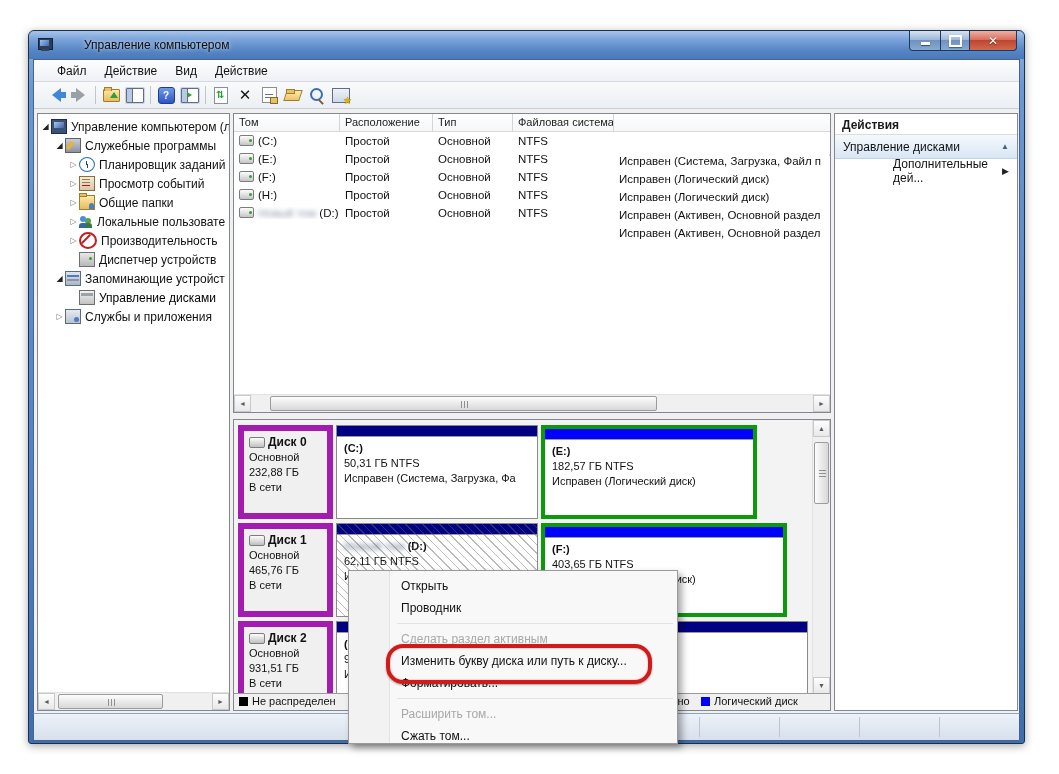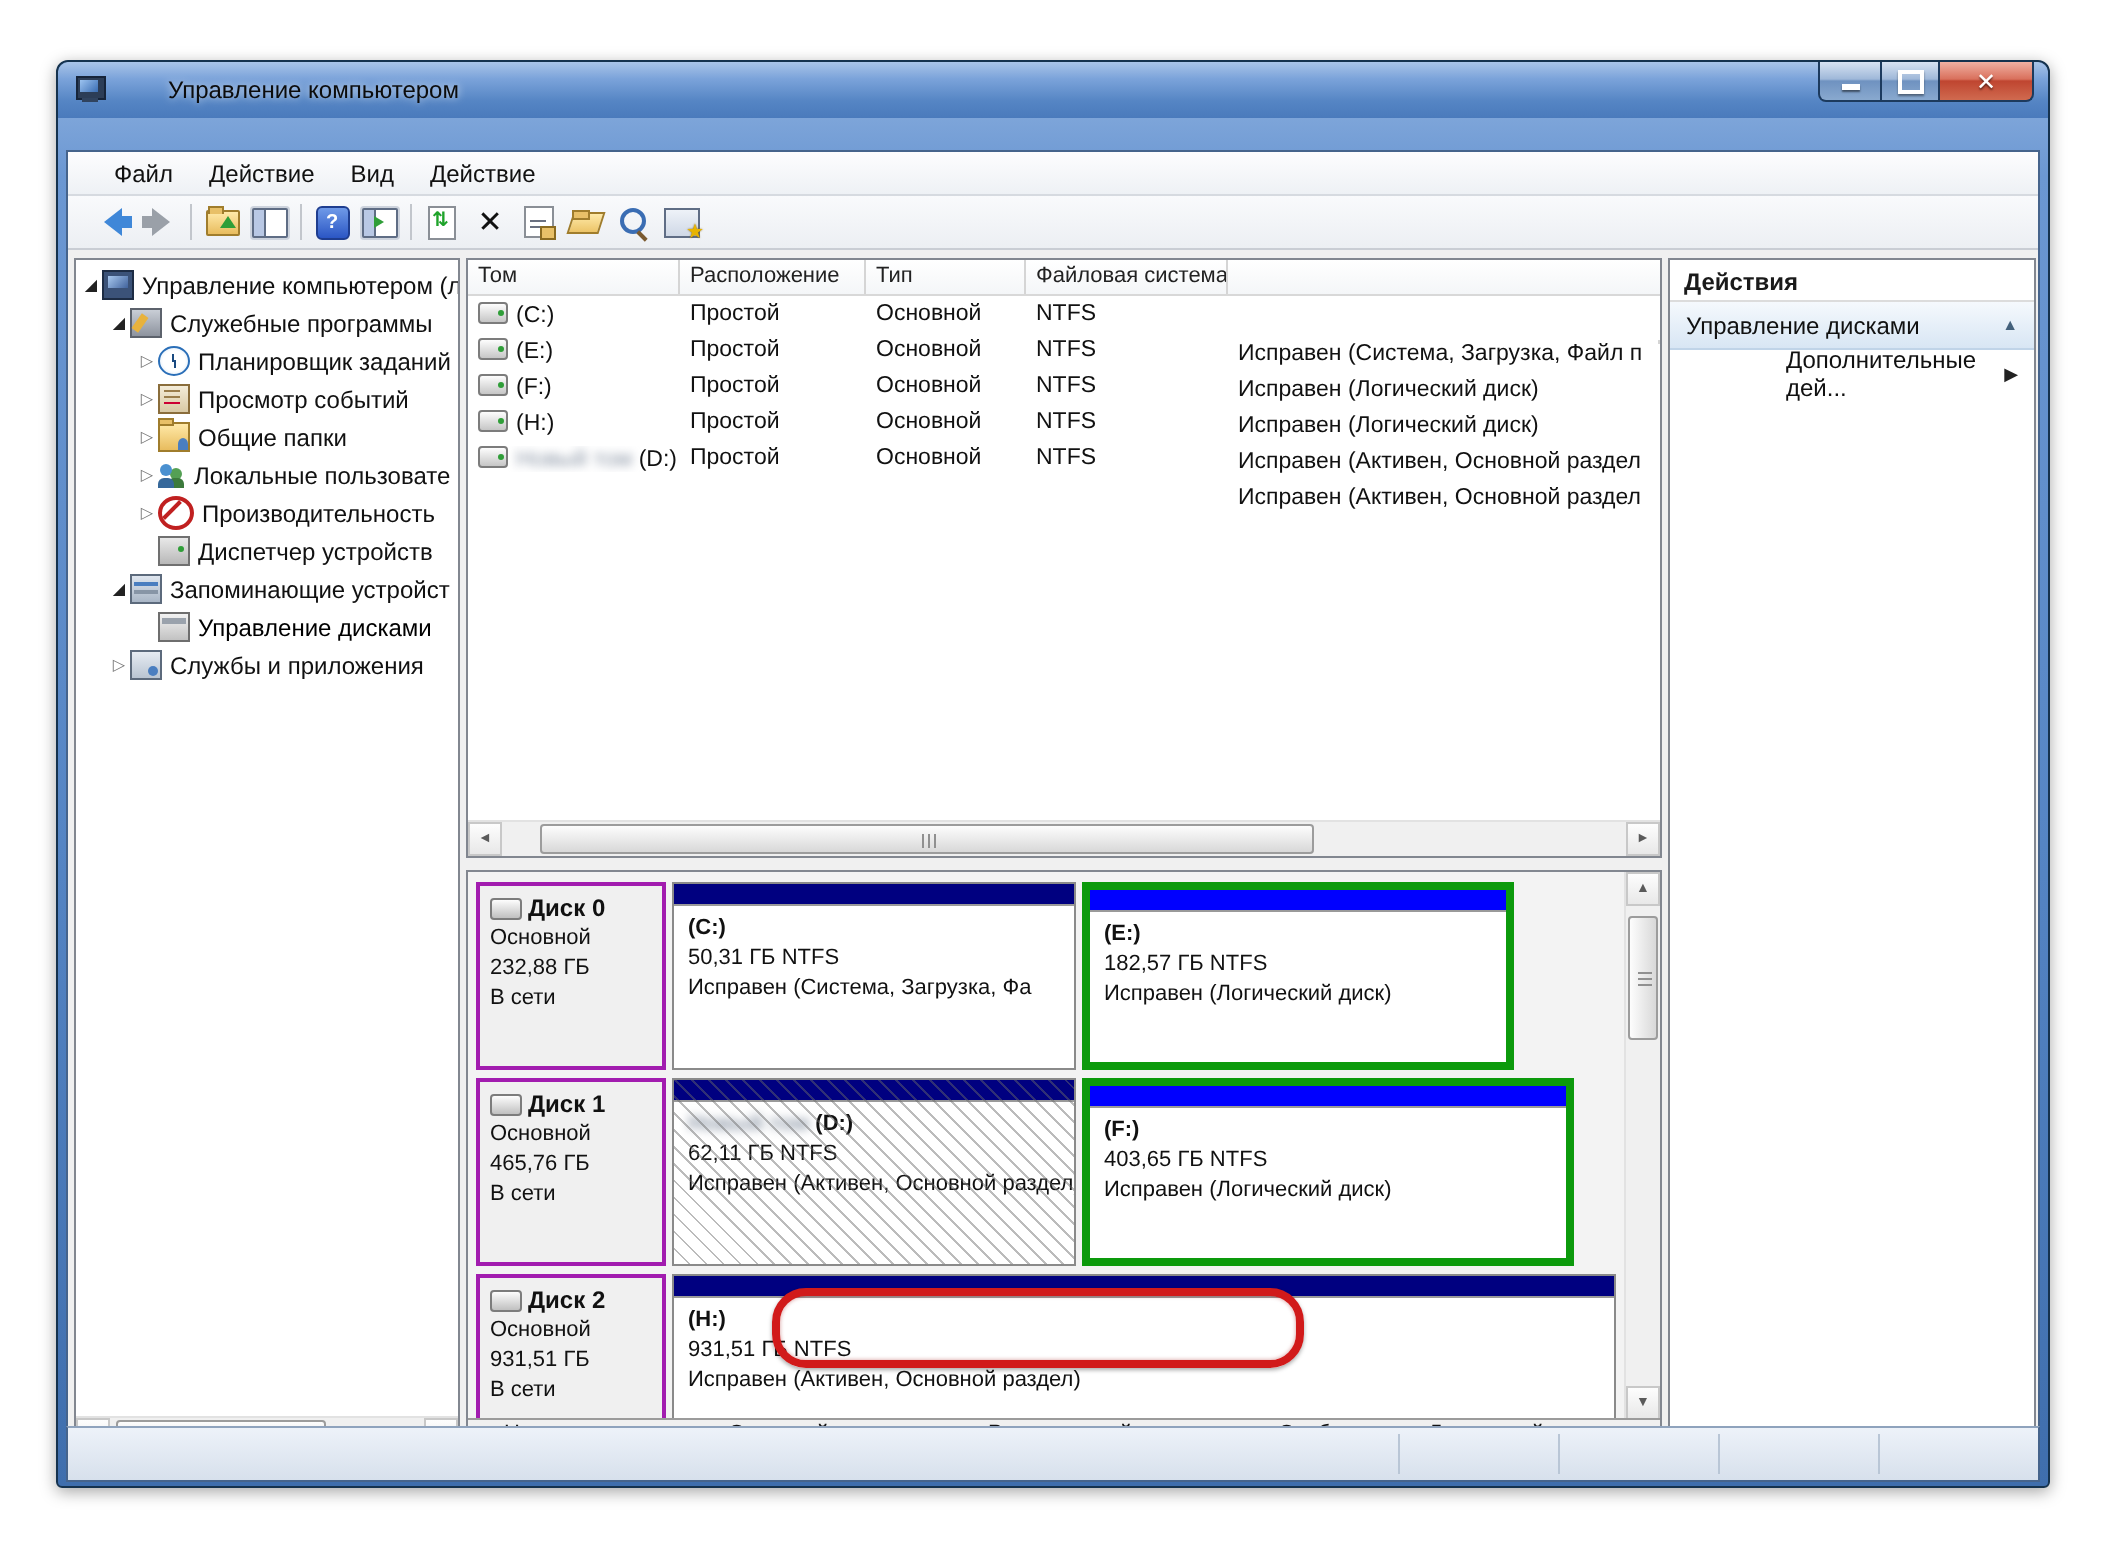--- a/index.html
+++ b/index.html
@@ -21,21 +21,21 @@
   .cbtn{height:19px;border:1px solid #1c3a5e;border-top:none;display:flex;align-items:center;justify-content:center;
         background:linear-gradient(180deg,#d7e2f2 0%,#9fb8d9 45%,#6f92c0 50%,#89a9cf 100%);}
   .cbtn.min{width:30px;border-radius:0 0 0 4px;}
   .cbtn.max{width:28px;border-left:none;}
   .cbtn.close{width:46px;border-left:none;border-radius:0 0 4px 0;
         background:linear-gradient(180deg,#f0b0a2 0%,#d9705c 45%,#bf4530 50%,#d06a4f 100%);}
   .glyph-min{width:9px;height:3px;background:#fff;box-shadow:0 1px 1px rgba(0,0,0,.5);margin-top:6px;}
   .glyph-max{width:9px;height:8px;border:2px solid #fff;box-shadow:0 1px 1px rgba(0,0,0,.4);}
   .glyph-close{color:#fff;font-size:12px;font-weight:bold;text-shadow:0 1px 1px rgba(0,0,0,.5);}
 
-  .win-inner{position:absolute;left:4px;top:44px;width:985px;height:654px;background:#f0f0f0;border:1px solid #46648c;}
+  .win-inner{position:absolute;left:4px;top:28px;width:985px;height:654px;background:#f0f0f0;border:1px solid #46648c;}
   .statusbar{position:absolute;left:4px;top:682px;width:985px;height:26px;border:1px solid #46648c;border-top-color:#8fa3bd;
        background:linear-gradient(180deg,#edf2f9,#d7e0ec);}
   .statusbar .sep{position:absolute;top:3px;bottom:3px;width:1px;background:#b9c6d6;}
 
   
   .menubar{position:absolute;left:0;top:0;width:100%;height:22px;background:linear-gradient(#fdfdfe,#eef1f5);
        border-bottom:1px solid #d6dae0;display:flex;align-items:center;padding-left:14px;box-sizing:border-box;}
   .menubar span{font-size:12px;color:#111;padding:3px 9px;}
   .toolbar{position:absolute;left:0;top:22px;width:100%;height:27px;background:linear-gradient(#f9fafc,#eceff3);
        border-bottom:1px solid #c9cdd4;display:flex;align-items:center;padding-left:10px;box-sizing:border-box;}
@@ -133,21 +133,21 @@
   .vscroll{position:absolute;top:0;right:0;bottom:16px;width:17px;background:#f0f0f0;border-left:1px solid #e2e2e2;}
   .vbtn{position:absolute;left:0;width:17px;height:17px;background:linear-gradient(#fdfdfd,#e8e8e8);border:1px solid #c8c8c8;
        box-sizing:border-box;color:#5a5a5a;font-size:7px;display:flex;align-items:center;justify-content:center;}
   .vbtn.up{top:0;} .vbtn.down{bottom:0;}
   .vthumb{position:absolute;left:1px;width:15px;border:1px solid #9c9c9c;border-radius:2px;
        background:linear-gradient(90deg,#fdfdfd,#d8d8d8);box-sizing:border-box;}
   .vthumb::after{content:"";position:absolute;top:50%;left:4px;height:1px;width:7px;background:#909090;box-shadow:0 -3px 0 #909090,0 3px 0 #909090;}
 
   
   .drow{position:absolute;left:2px;width:578px;}
-  .dinfo{position:absolute;left:2px;top:0;bottom:0;width:95px;background:#f0f0f0;border:2px solid #a21caf;
+  .dinfo{position:absolute;left:2px;top:0;bottom:0;width:95px;background:#f0f0f0;border:6px solid #a21caf;
        box-sizing:border-box;padding:4px 5px;font-size:11px;line-height:15px;color:#111;}
   .dname{font-weight:bold;font-size:12px;display:flex;align-items:center;gap:3px;}
   .drive-icon{display:inline-block;width:14px;height:9px;background:linear-gradient(#fdfdfd,#c0c0c0);border:1px solid #7c7c7c;border-radius:2px;}
   .part{position:absolute;top:0;bottom:0;background:#fff;border:1px solid #8a8a8a;box-sizing:border-box;overflow:hidden;}
   .part .bar{height:10px;background:#000080;}
   .part.logical{border:4px solid #0c9a0c;}
   .part.logical .bar{background:#0000ff;}
   .pbody{padding:4px 7px;font-size:11px;line-height:15px;color:#111;white-space:nowrap;border-top:1px solid #9a9a9a;}
   .pl1{font-weight:bold;}
   .hatch::after{content:"";position:absolute;inset:0;pointer-events:none;
@@ -495,16 +495,28 @@
     </div>
 
     <div class="statusbar">
       <span class="sep" style="left:665px;"></span>
       <span class="sep" style="left:745px;"></span>
       <span class="sep" style="left:825px;"></span>
       <span class="sep" style="left:905px;"></span>
     </div>
   </div>
 
+  <div class="cmenu">
+    <div style="height:4px;"></div>
+    <div class="mitem">Открыть</div>
+    <div class="mitem">Проводник</div>
+    <div class="msep"></div>
+    <div class="mitem dis">Сделать раздел активным</div>
+    <div class="mitem">Изменить букву диска или путь к диску...</div>
+    <div class="mitem">Форматировать...</div>
+    <div class="msep"></div>
+    <div class="mitem dis">Расширить том...</div>
+    <div class="mitem">Сжать том...</div>
+  </div>
 
   <div class="red-oval"></div>
 
 </div>
 
 </body></html>

